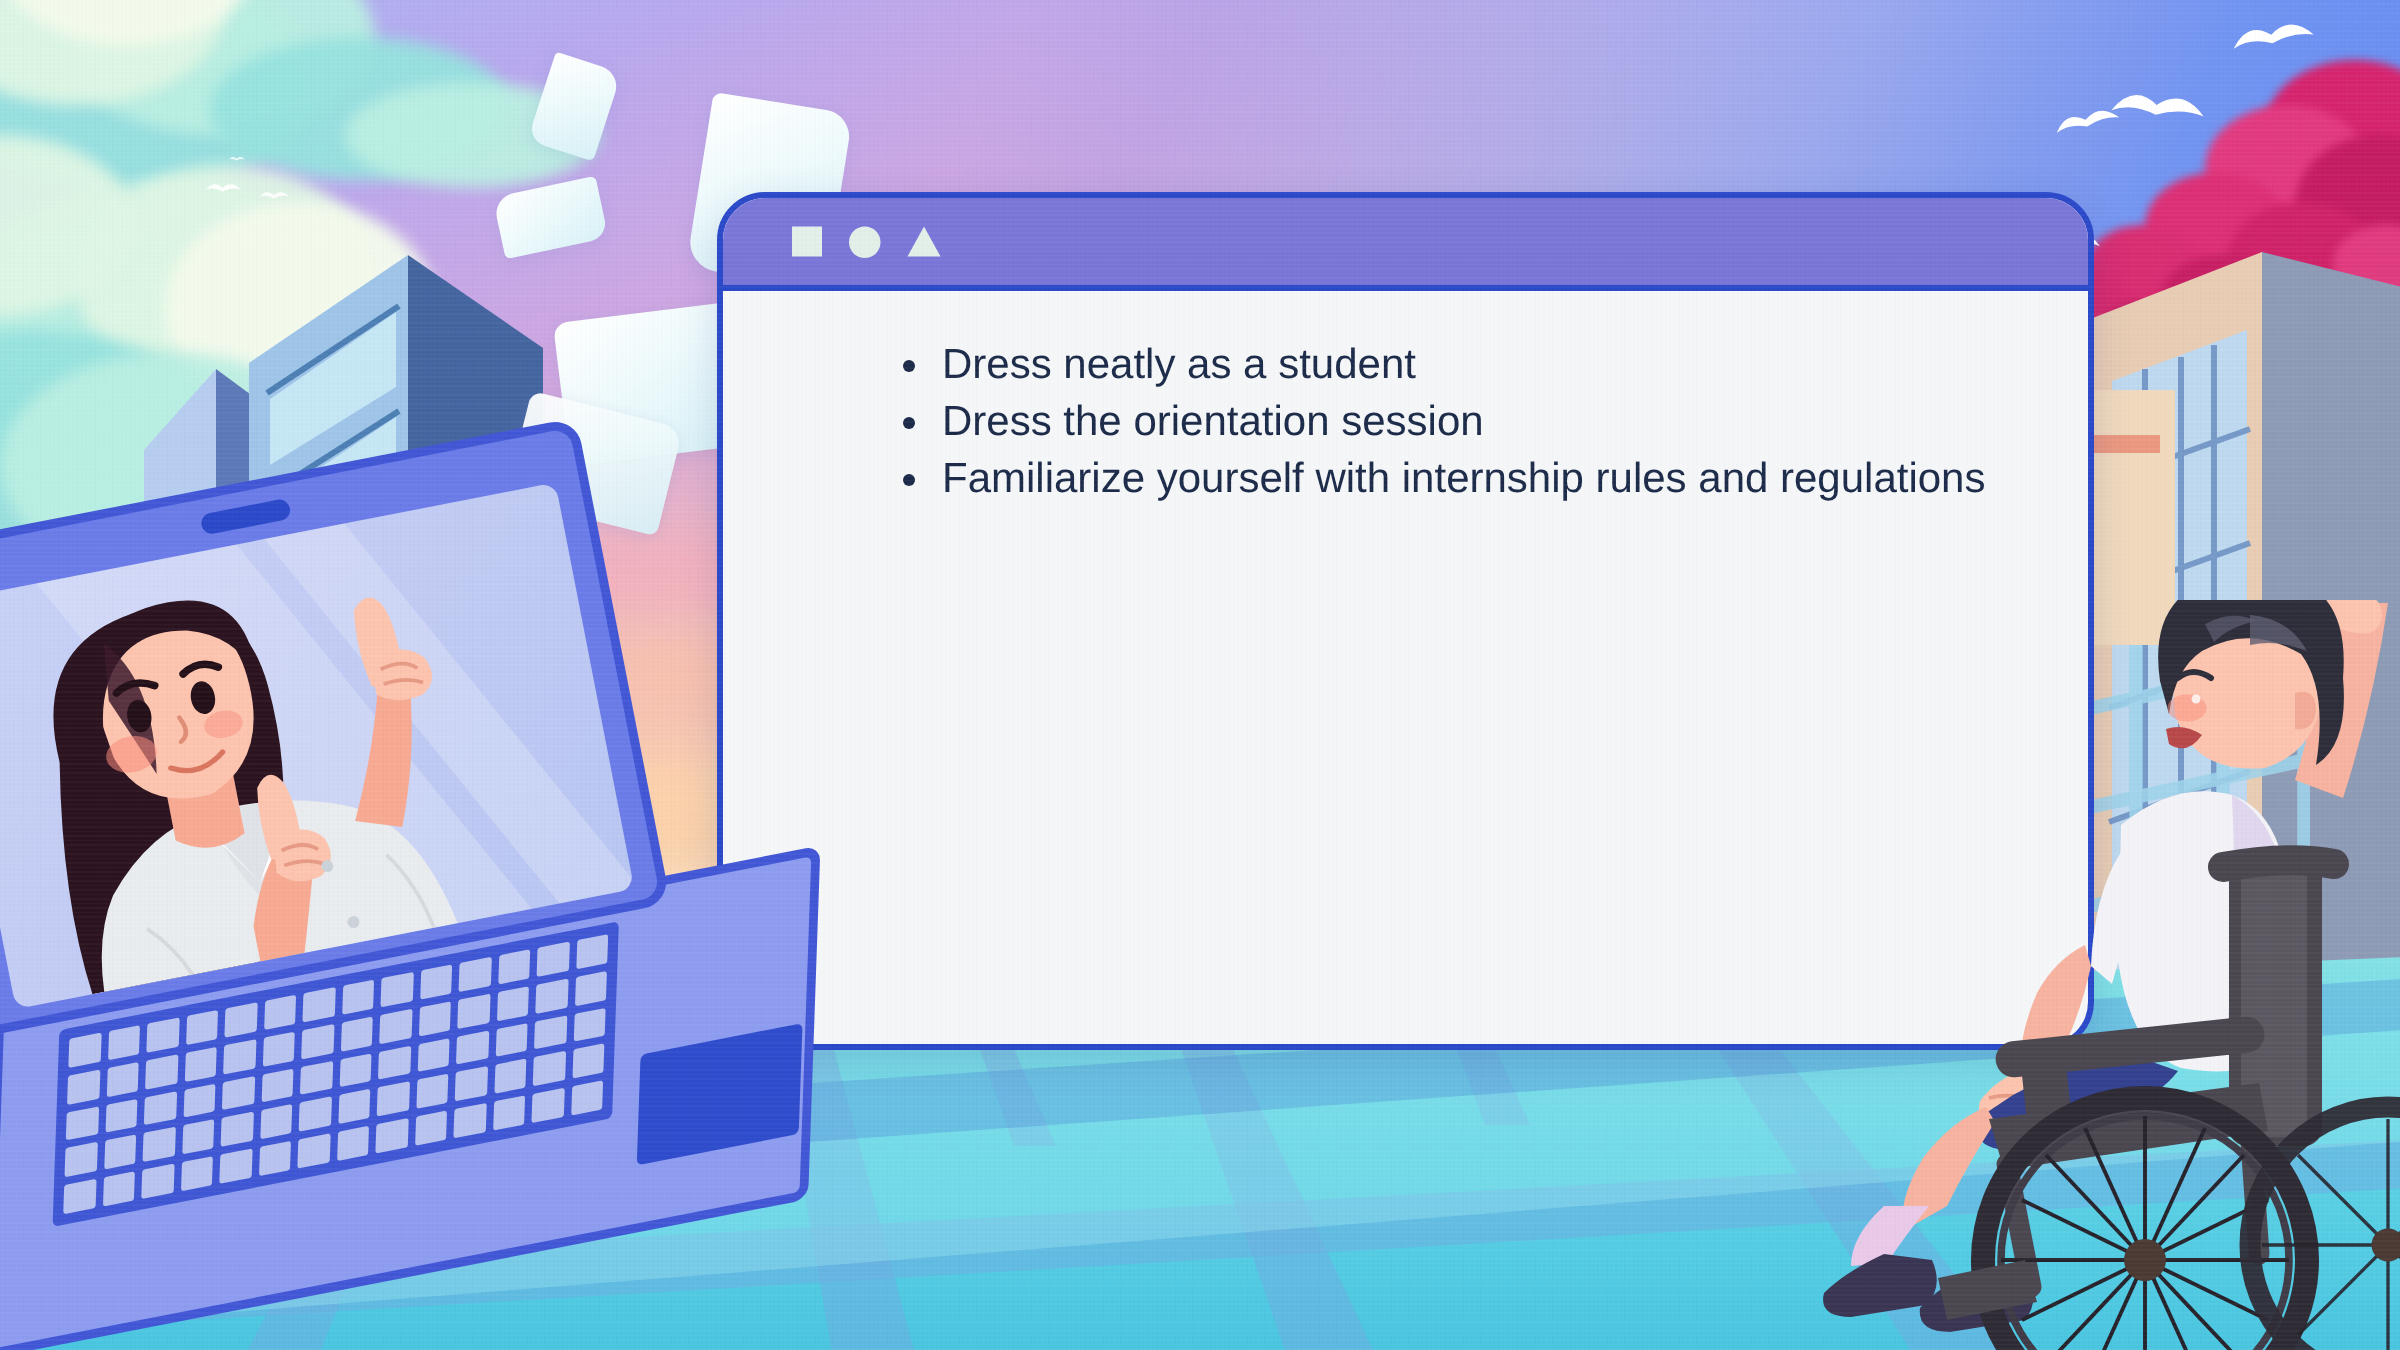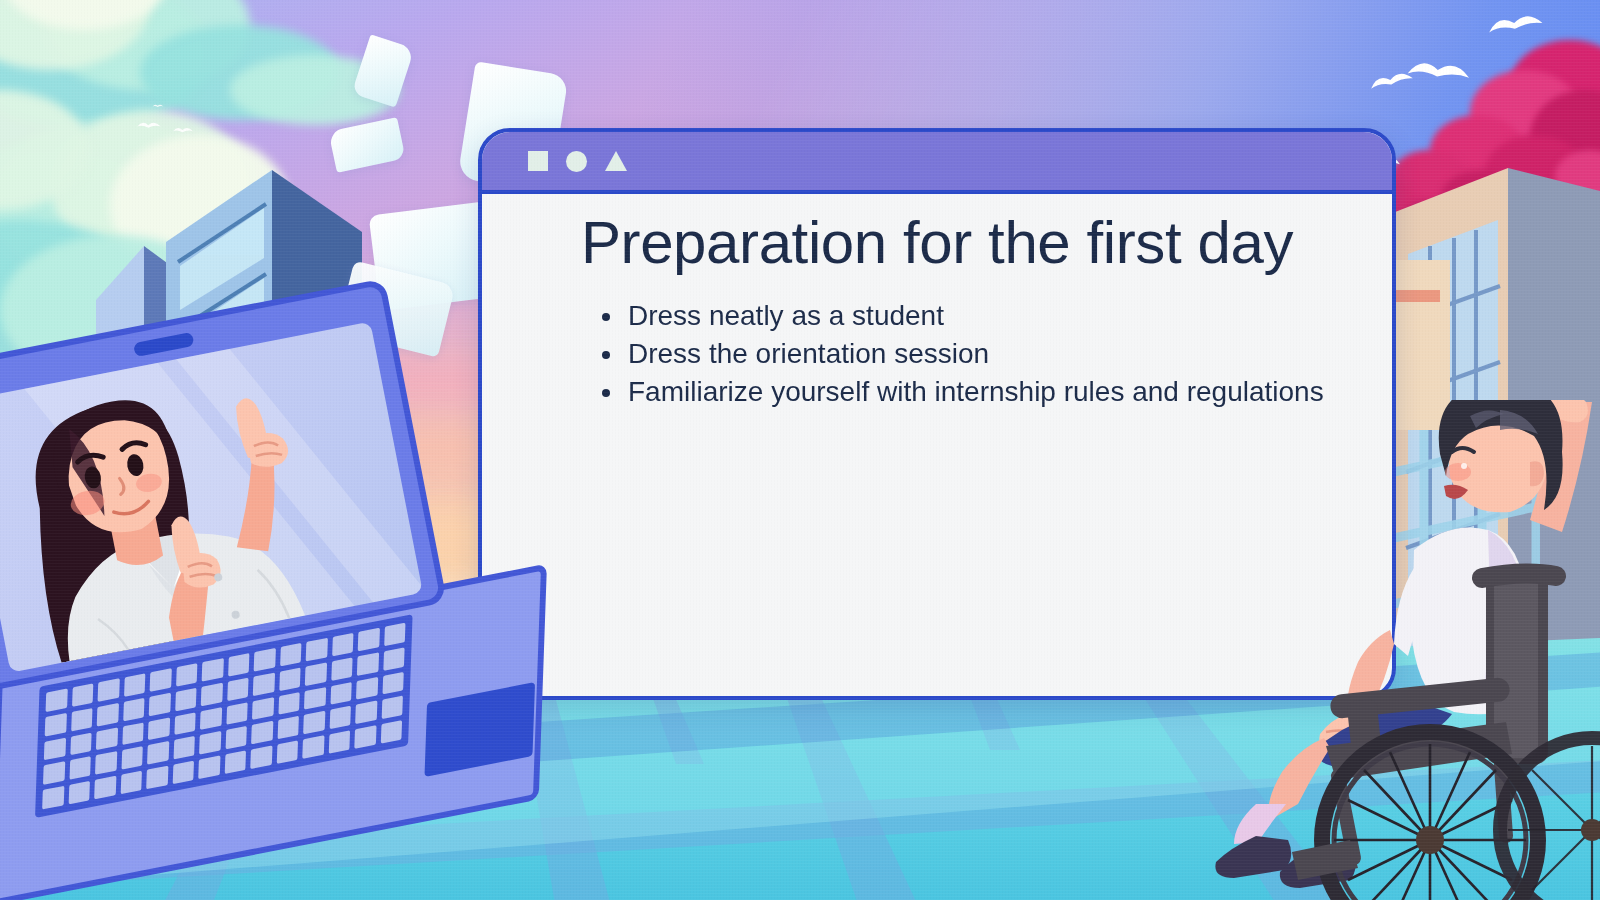--- a/index.html
+++ b/index.html
@@ -454,21 +454,20 @@
 
   <div id="card">
 
     <div id="titlebar">
       <span class="tb-shape tb-square"></span>
       <span class="tb-shape tb-circle"></span>
       <span class="tb-shape tb-tri"></span>
     </div>
 
     <div id="card-body">
-      <h1 id="page-title">Preparation for the first day</h1>
 
       <ul id="bullets">
         <li>Dress neatly as a student</li>
         <li>Dress the orientation session</li>
         <li>Familiarize yourself with internship rules and regulations</li>
       </ul>
     </div>
   </div>
 
   <div id="laptop">

